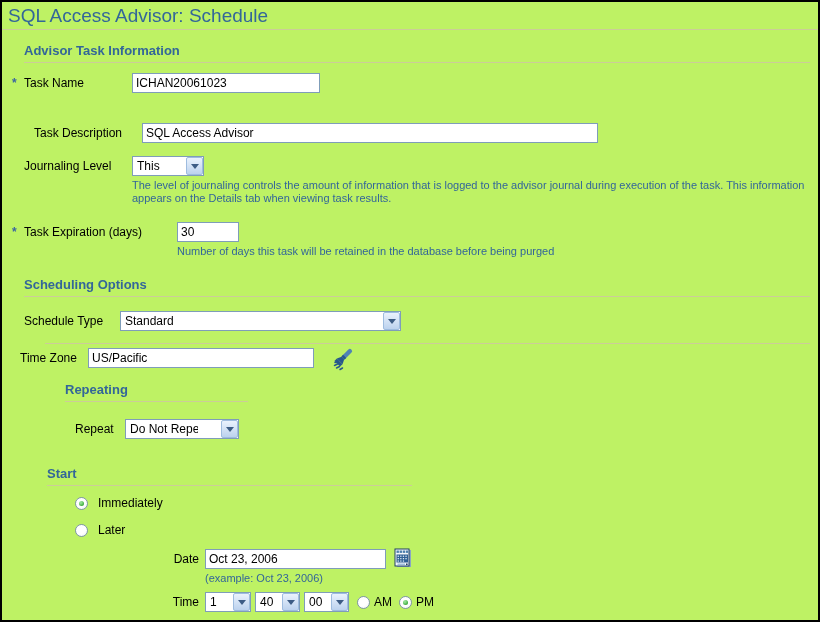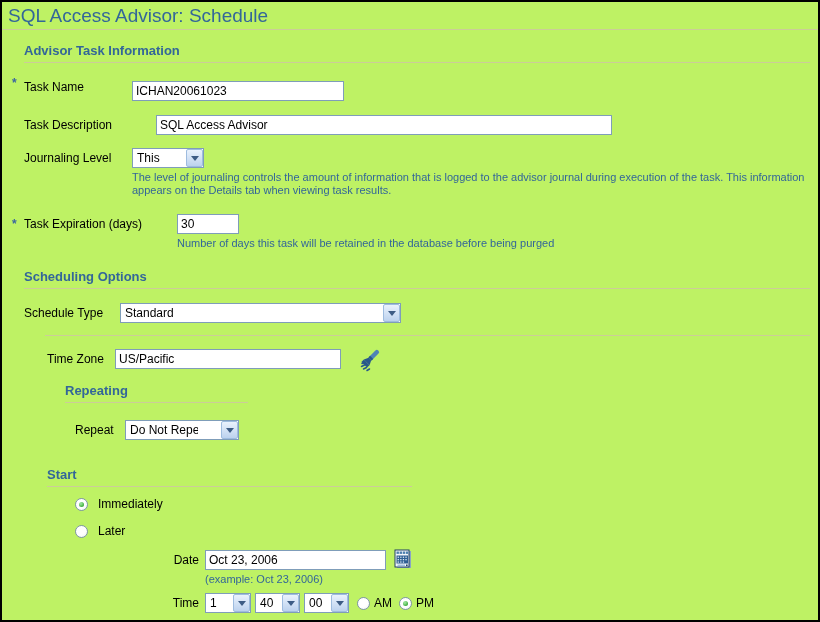--- a/index.html
+++ b/index.html
@@ -116,24 +116,24 @@
   <div class="title-rule"></div>
 
 
   <div class="content">
 
     <h2 class="section">Advisor Task Information</h2>
 
     <div class="row" style="margin-top:10px; padding-left:22px;">
       <span class="req">*</span>
       <span class="lbl" style="width:108px;">Task Name</span>
-      <input class="tf" style="width: 212px; margin-top: 8px;" value="ICHAN20061023">
-    </div>
-
-    <div class="row" style="margin-top:14px; padding-left:22px;gap:24px;">
+      <input class="tf" style="width: 188px;" value="ICHAN20061023">
+    </div>
+
+    <div class="row" style="margin-top:30px; padding-left:32px;">
       <span class="lbl" style="width:108px;">Task Description</span>
       <input class="tf" style="width: 456px;" value="SQL Access Advisor">
     </div>
 
     <div class="row" style="margin-top:13px; padding-left:22px;">
       <span class="lbl" style="width:108px;">Journaling Level</span>
       <div class="select" style="width:72px;">
         <span class="select-value">This</span>
         <span class="select-arrow"></span>
       </div>
@@ -152,21 +152,21 @@
     <div class="row" style="margin-top:14px; padding-left:22px;">
       <span class="lbl" style="width:96px;">Schedule Type</span>
       <div class="select" style="width:281px;">
         <span class="select-value">Standard</span>
         <span class="select-arrow"></span>
       </div>
     </div>
 
     <div class="sub-rule" style="margin:12px 8px 0 43px;"></div>
 
-    <div class="row" style="margin-top:9px; padding-left:45px;">
+    <div class="row" style="margin-top:0; padding-left:18px;">
       <span class="lbl" style="width:68px;">Time Zone</span>
       <input class="tf" style="width: 226px;" value="US/Pacific">
       <span style="margin-left:18px; display:inline-flex;">
         <svg width="27" height="27" viewBox="0 0 27 27">
           <g transform="rotate(225 13 12)">
             <rect x="9" y="1" width="8" height="3.5" fill="#27588c"></rect>
             <polygon points="9,4.5 17,4.5 14.8,9 11.2,9" fill="#27588c"></polygon>
             <rect x="10.8" y="9" width="4.4" height="12" rx="2" fill="#4f83b5"></rect>
             <rect x="10.8" y="9" width="4.4" height="2.5" fill="#27588c"></rect>
           </g>

